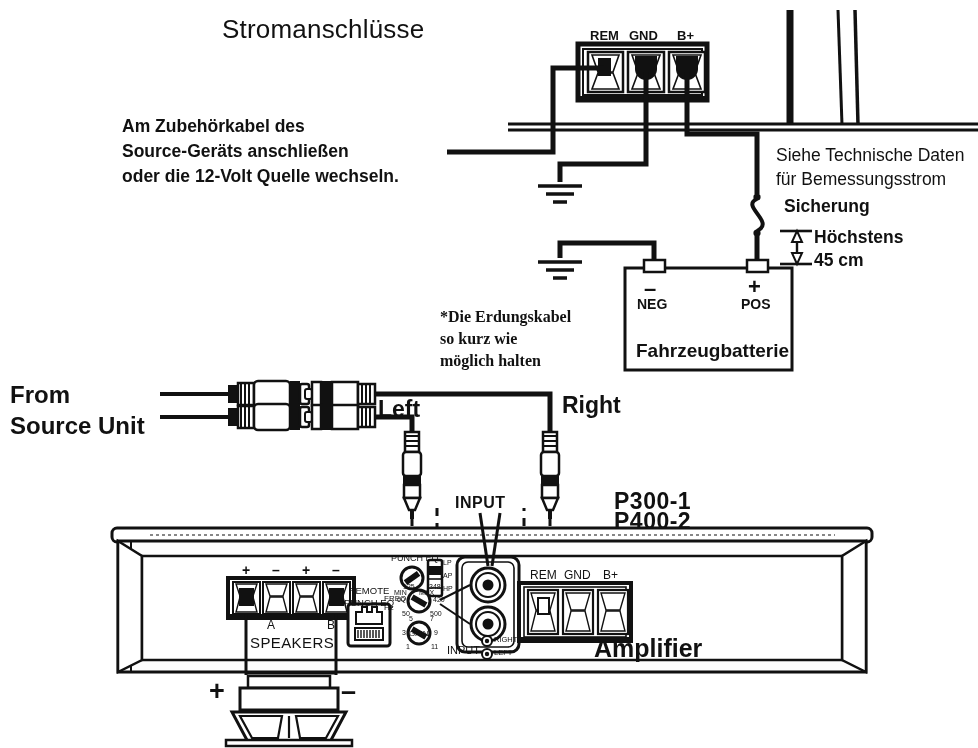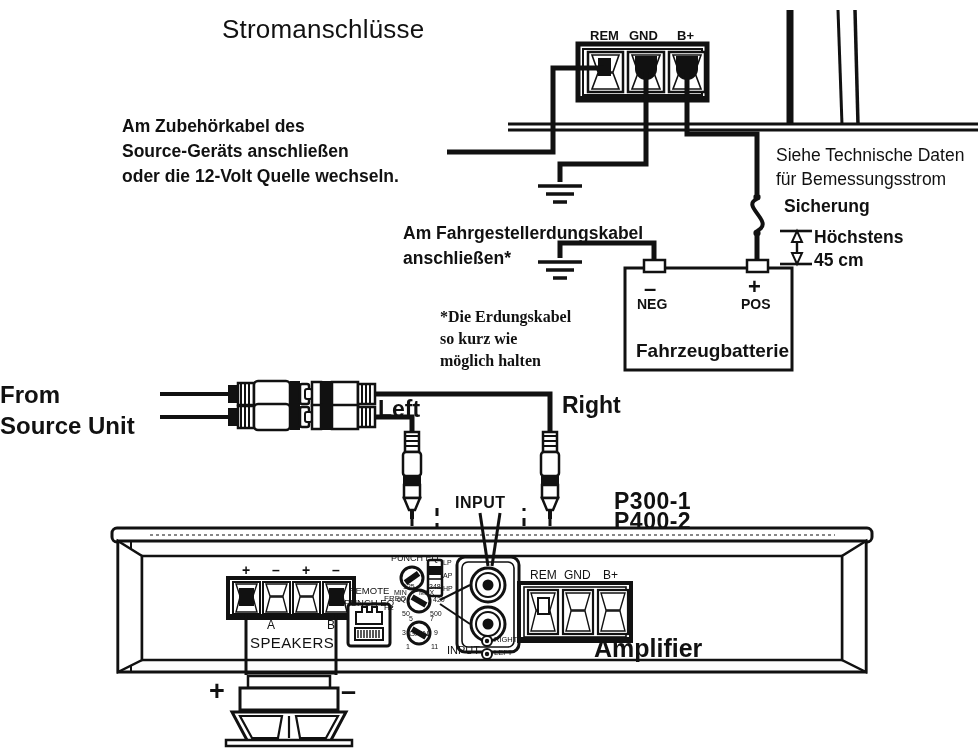--- a/index.html
+++ b/index.html
@@ -253,42 +253,40 @@
   <div class="lbl reg" style="left:222px;top:14px;font-size:26px;letter-spacing:.2px;">Stromanschlüsse</div>
 
   <div class="lbl bold" style="left:590px;top:28px;font-size:13px;">REM</div>
   <div class="lbl bold" style="left:629px;top:28px;font-size:13px;">GND</div>
   <div class="lbl bold" style="left:677px;top:28px;font-size:13px;">B+</div>
 
   <div class="lbl bold" style="left:122px;top:114px;font-size:17.5px;line-height:1.42;">Am Zubehörkabel des
 Source-Geräts anschließen
 oder die 12-Volt Quelle wechseln.</div>
 
-  <div class="lbl bold" style="left:403px;top:221px;font-size:17.5px;line-height:1.42;">Am Fahrgestellerdungskabel
-anschließen*</div>
 
   <div class="lbl bold" style="left:440px;top:306px;font-size:16px;line-height:1.38;font-family:Liberation Serif, serif;">*Die Erdungskabel
 so kurz wie
 möglich halten</div>
 
   <div class="lbl reg" style="left:776px;top:143px;font-size:17.5px;line-height:1.38;">Siehe Technische Daten
 für Bemessungsstrom</div>
 
   <div class="lbl bold" style="left:784px;top:196px;font-size:17.5px;">Sicherung</div>
 
   <div class="lbl bold" style="left:814px;top:226px;font-size:17.5px;line-height:1.34;">Höchstens
 45 cm</div>
 
   <div class="lbl bold" style="left:644px;top:276px;font-size:22px;">–</div>
   <div class="lbl bold" style="left:637px;top:296px;font-size:14px;">NEG</div>
   <div class="lbl bold" style="left:748px;top:274px;font-size:22px;">+</div>
   <div class="lbl bold" style="left:741px;top:296px;font-size:14px;">POS</div>
   <div class="lbl bold" style="left:636px;top:340px;font-size:19px;">Fahrzeugbatterie</div>
 
-  <div class="lbl bold" style="left:0;top:380px;font-size:24px;line-height:1.28;">From
+  <div class="lbl bold" style="left:10px;top:380px;font-size:24px;line-height:1.28;">From
 Source Unit</div>
   <div class="lbl bold" style="left:378px;top:396px;font-size:23px;">Left</div>
   <div class="lbl bold" style="left:562px;top:392px;font-size:23px;">Right</div>
 
   <div class="lbl bold" style="left:455px;top:494px;font-size:16px;letter-spacing:.5px;">INPUT</div>
 
   <div class="lbl bold" style="left:614px;top:488px;font-size:23px;letter-spacing:.5px;">P300-1</div>
   <div class="lbl bold" style="left:614px;top:508px;font-size:23px;letter-spacing:.5px;">P400-2</div>
 
   <div class="lbl bold" style="left:242px;top:562px;font-size:14px;">+</div>

